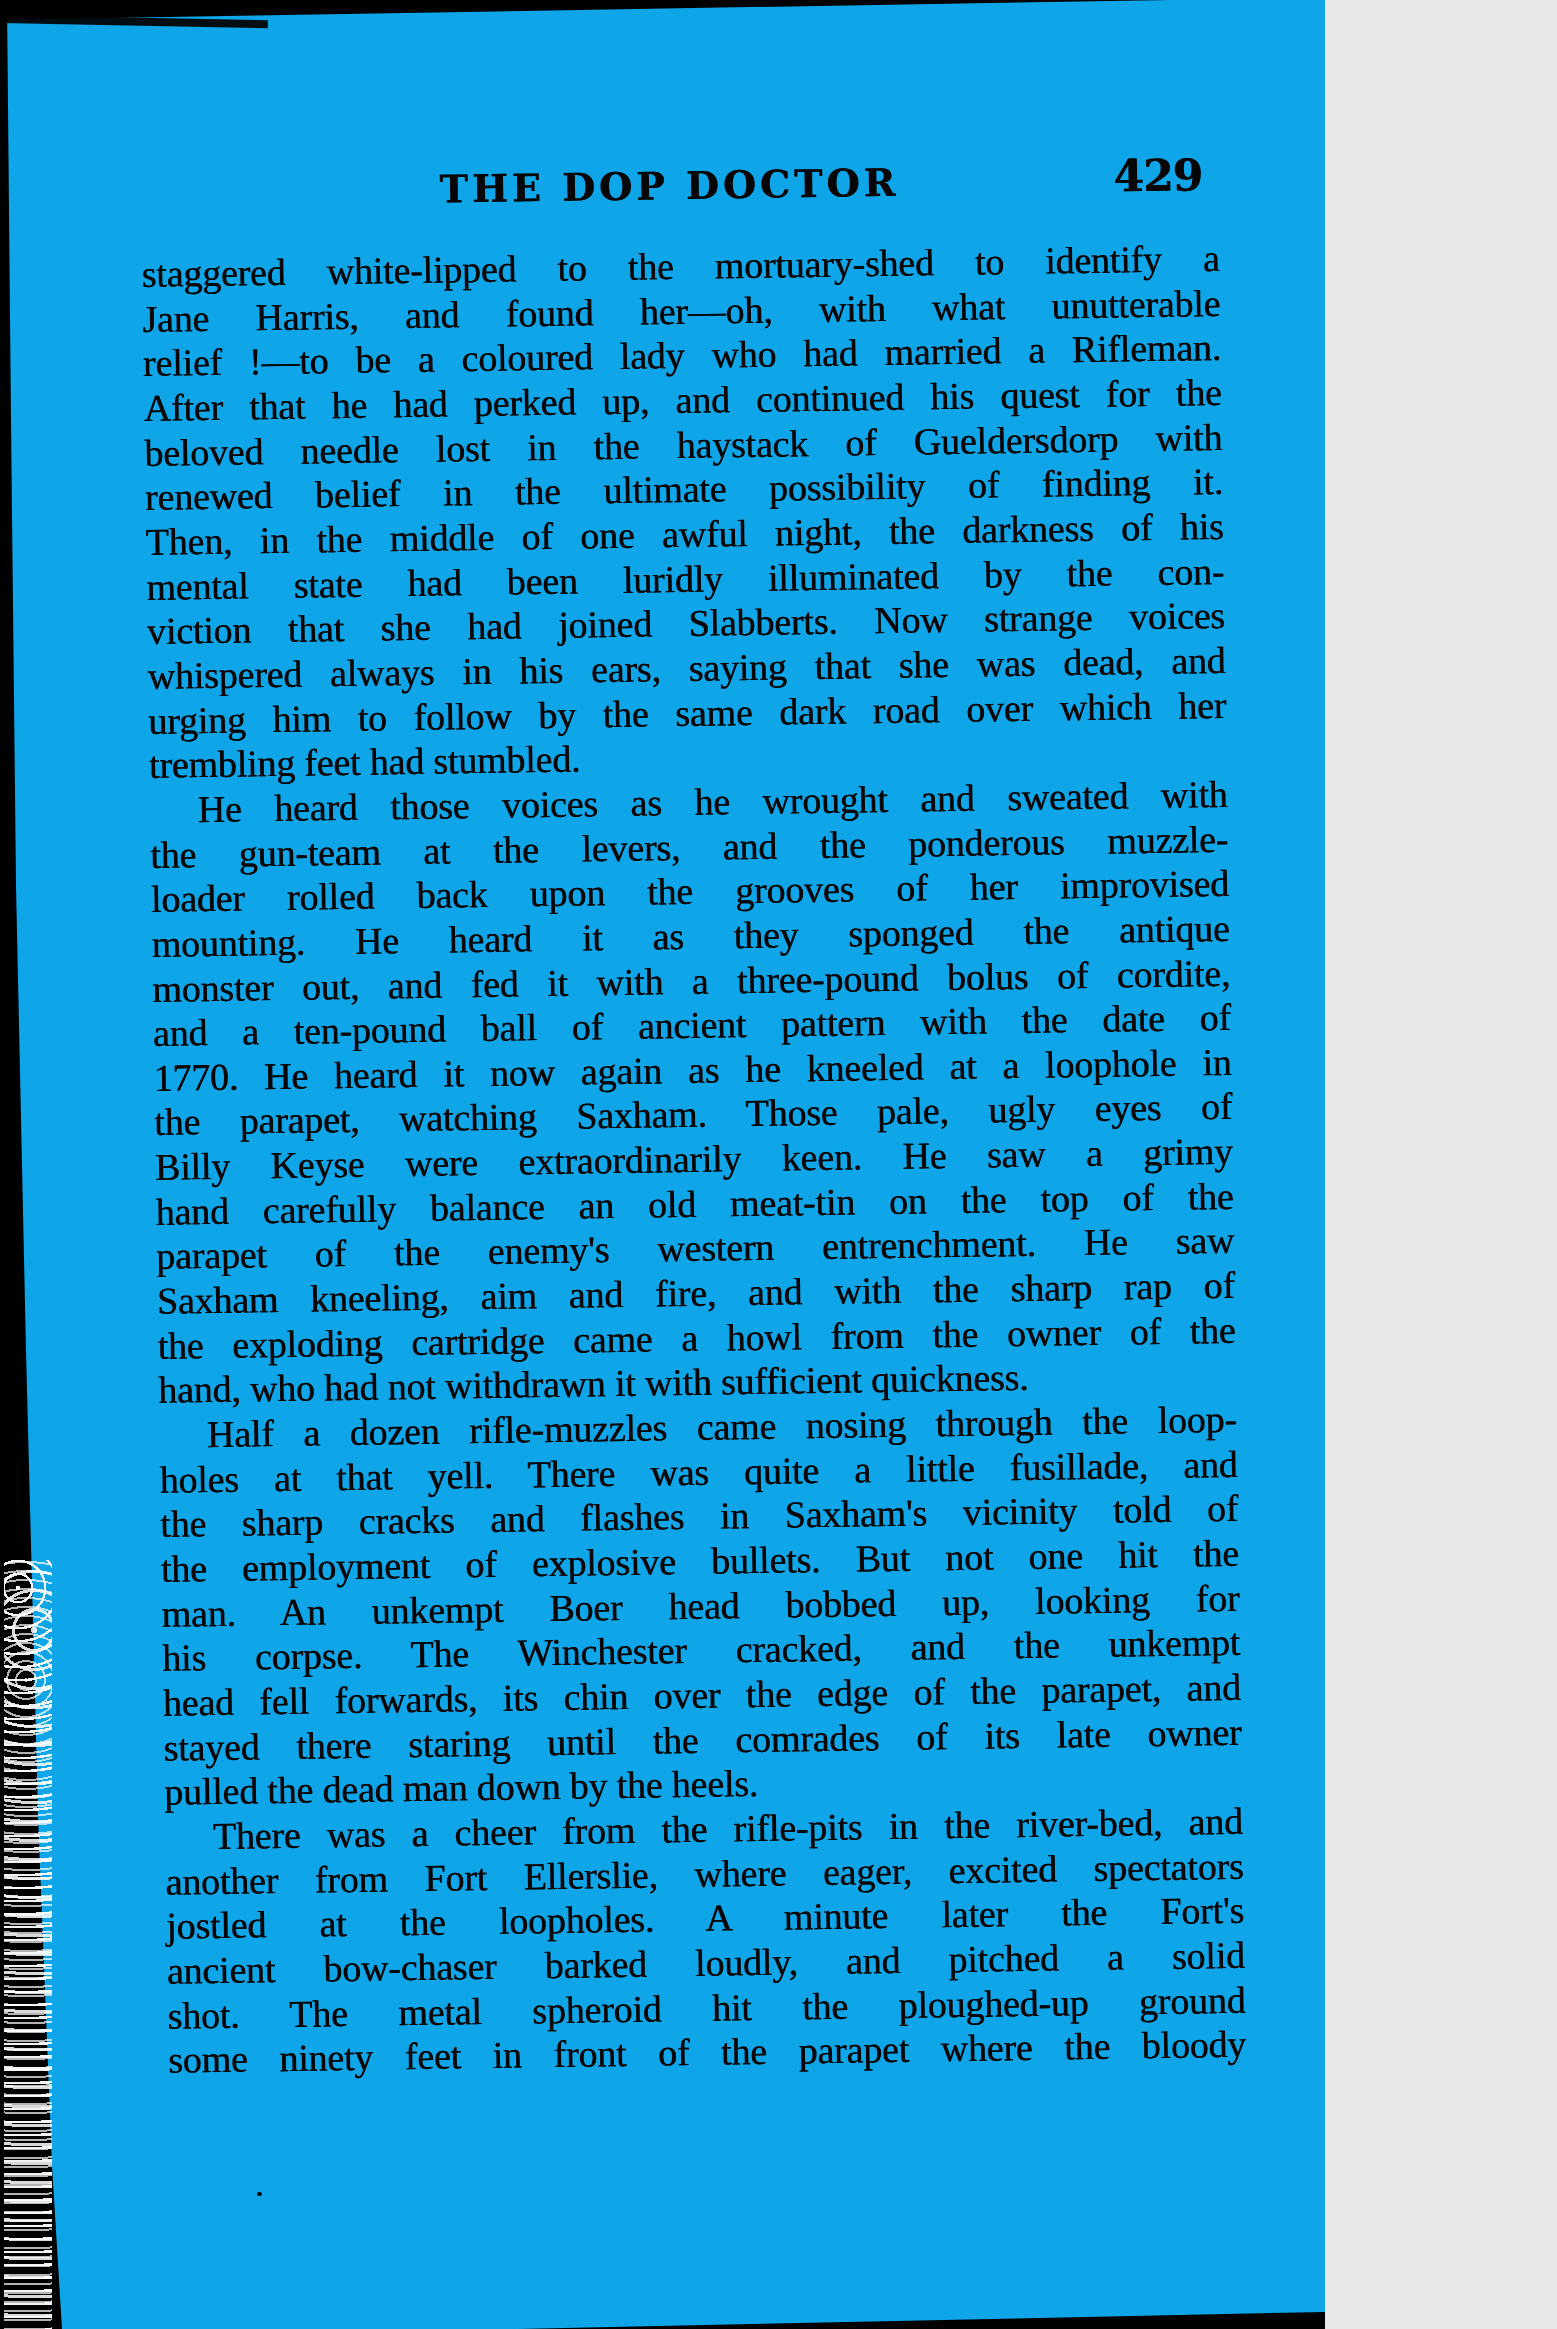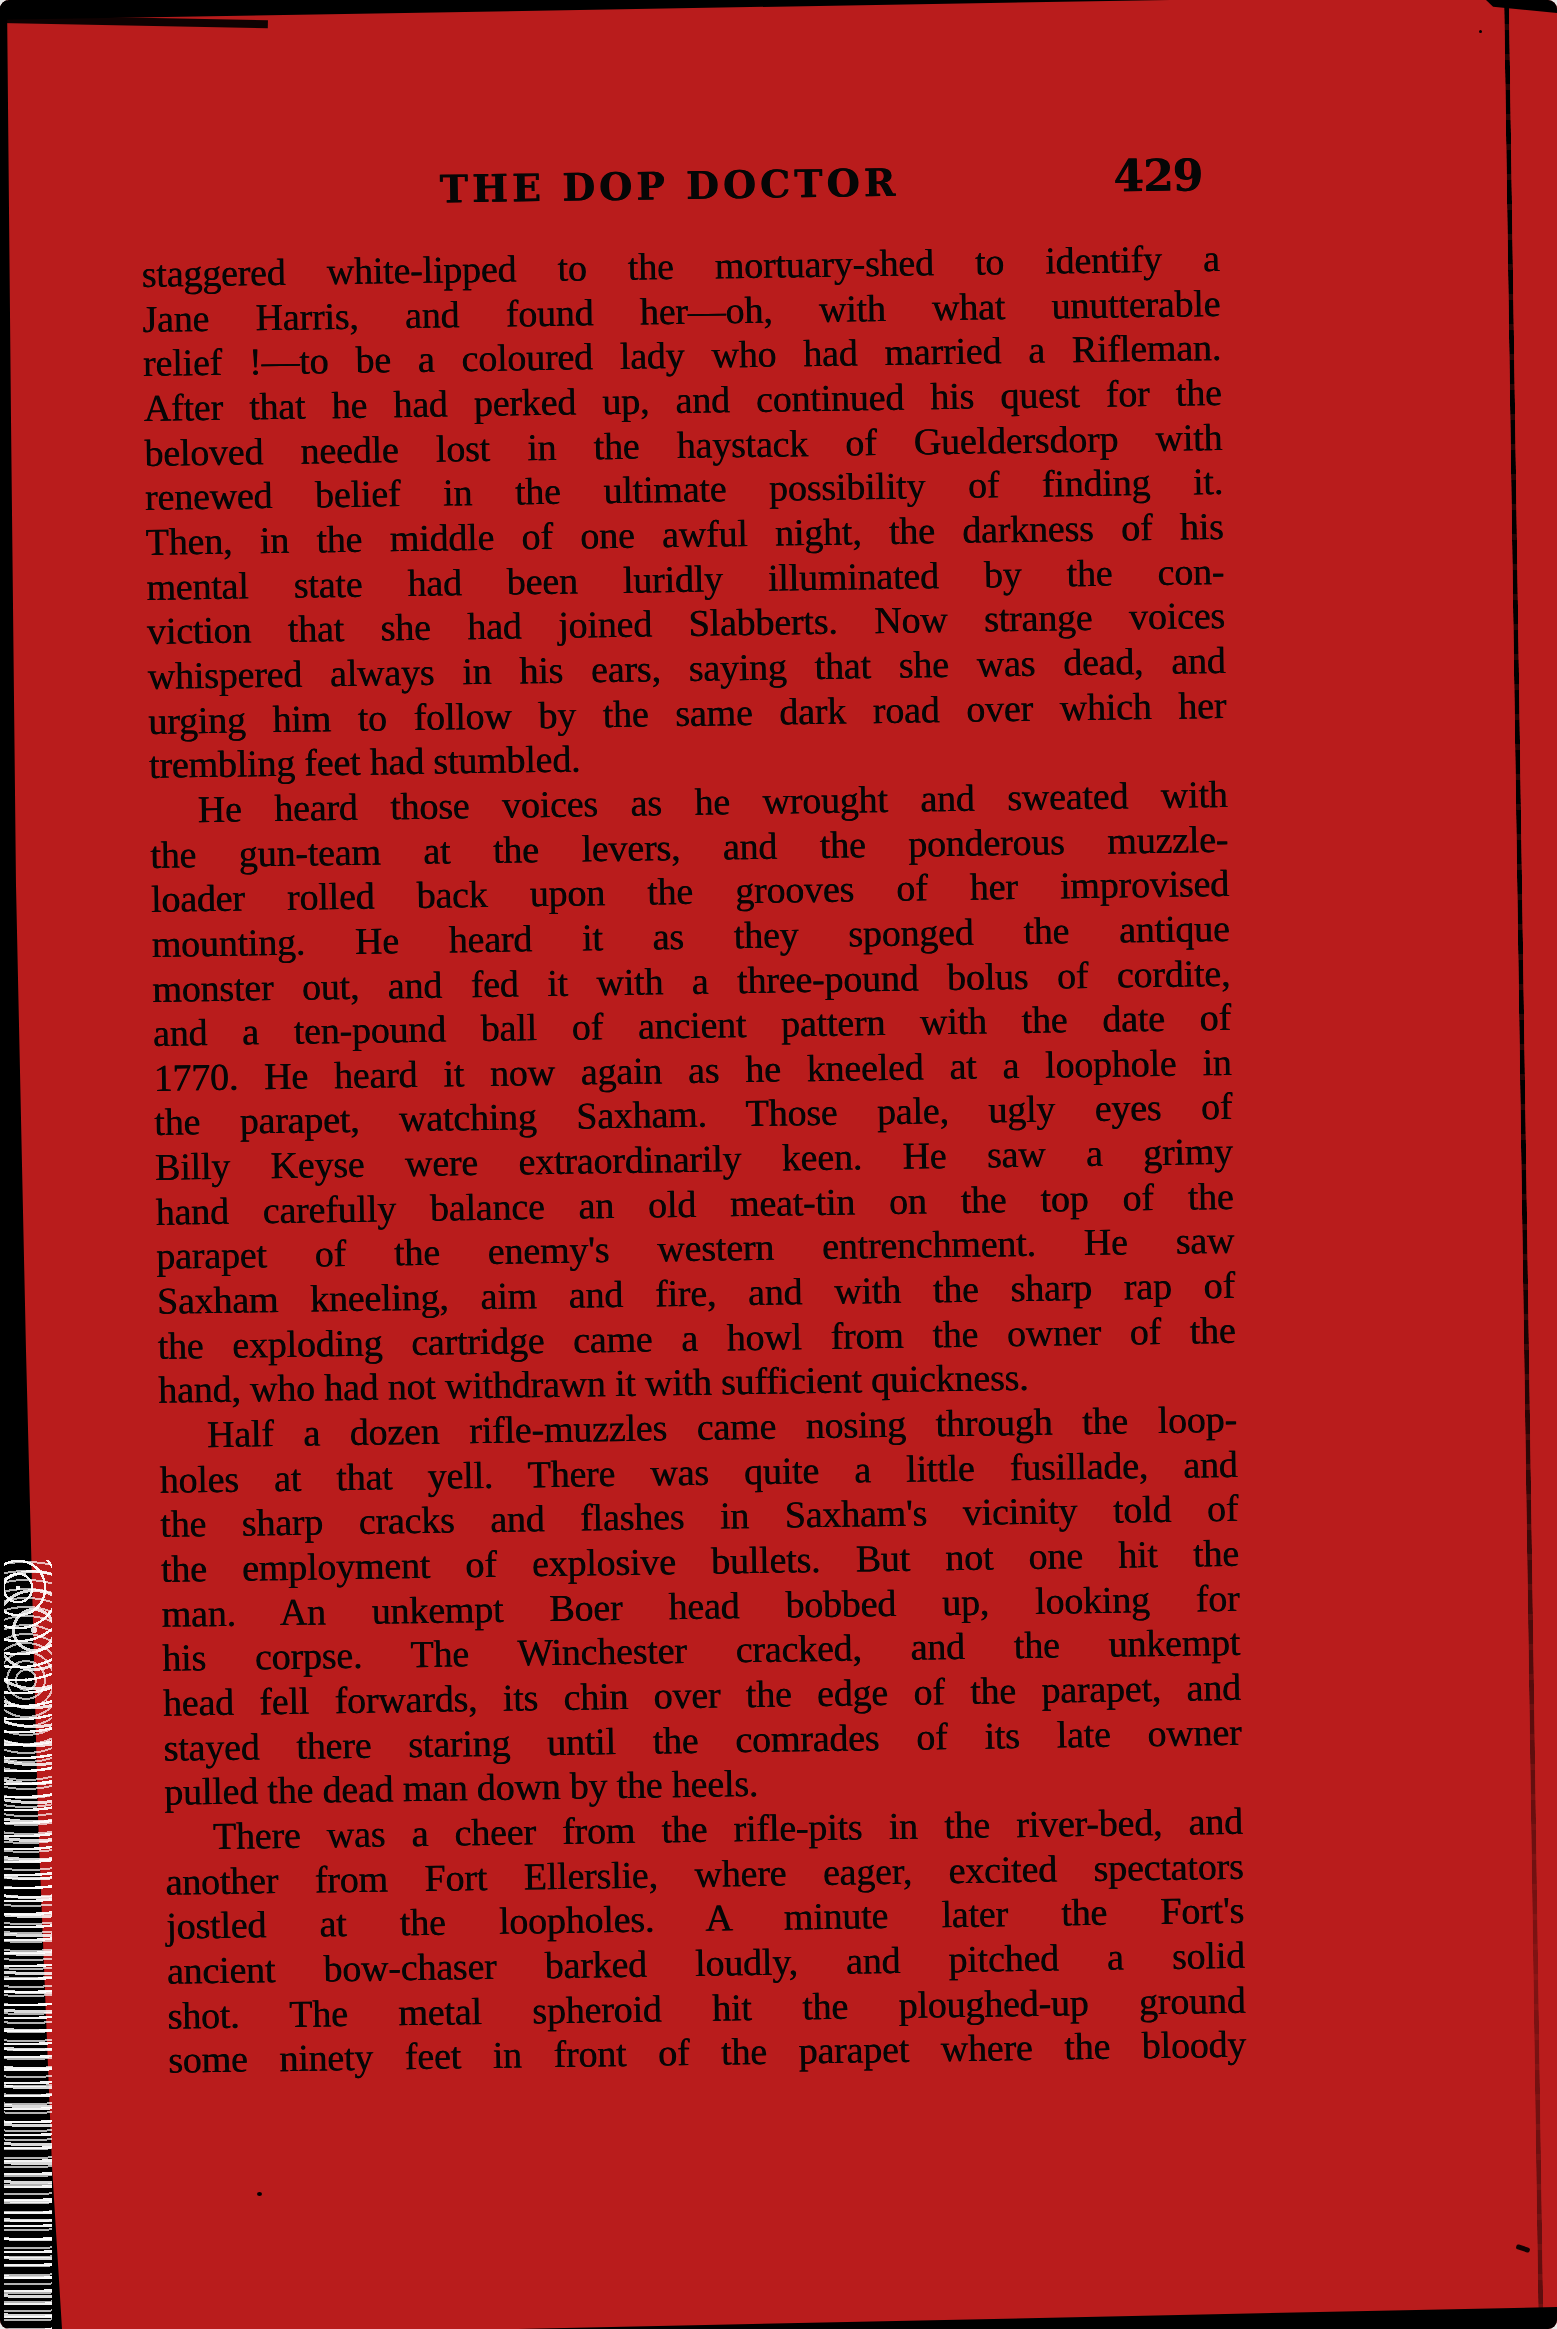--- a/index.html
+++ b/index.html
@@ -1,21 +1,20 @@
 <!DOCTYPE html>
 <html><head>
 <meta charset="utf-8">
 <style>
   html,body { margin:0; padding:0; background:#e8e8e8; }
   .page {
-    position:relative; width:1557px; height:2329px;
-    background:#b91c1c; overflow:hidden;
+    position:relative; width:1325px; height:2329px;
+    background:#0ea5e9; overflow:hidden;
     font-family:"Liberation Serif","DejaVu Serif",serif;
     color:#060606;
-    border-radius:9px;
   }
   
   .content {
     position:absolute; left:140px; top:170px; width:1078px;
     transform:rotate(-0.85deg); transform-origin:left top;
   }
   .running-header { position:relative; height:48px; margin-bottom:34px; }
   .running-title {
     text-align:center; transform:translateX(-10px);
     font-family:"DejaVu Serif","Liberation Serif",serif;

